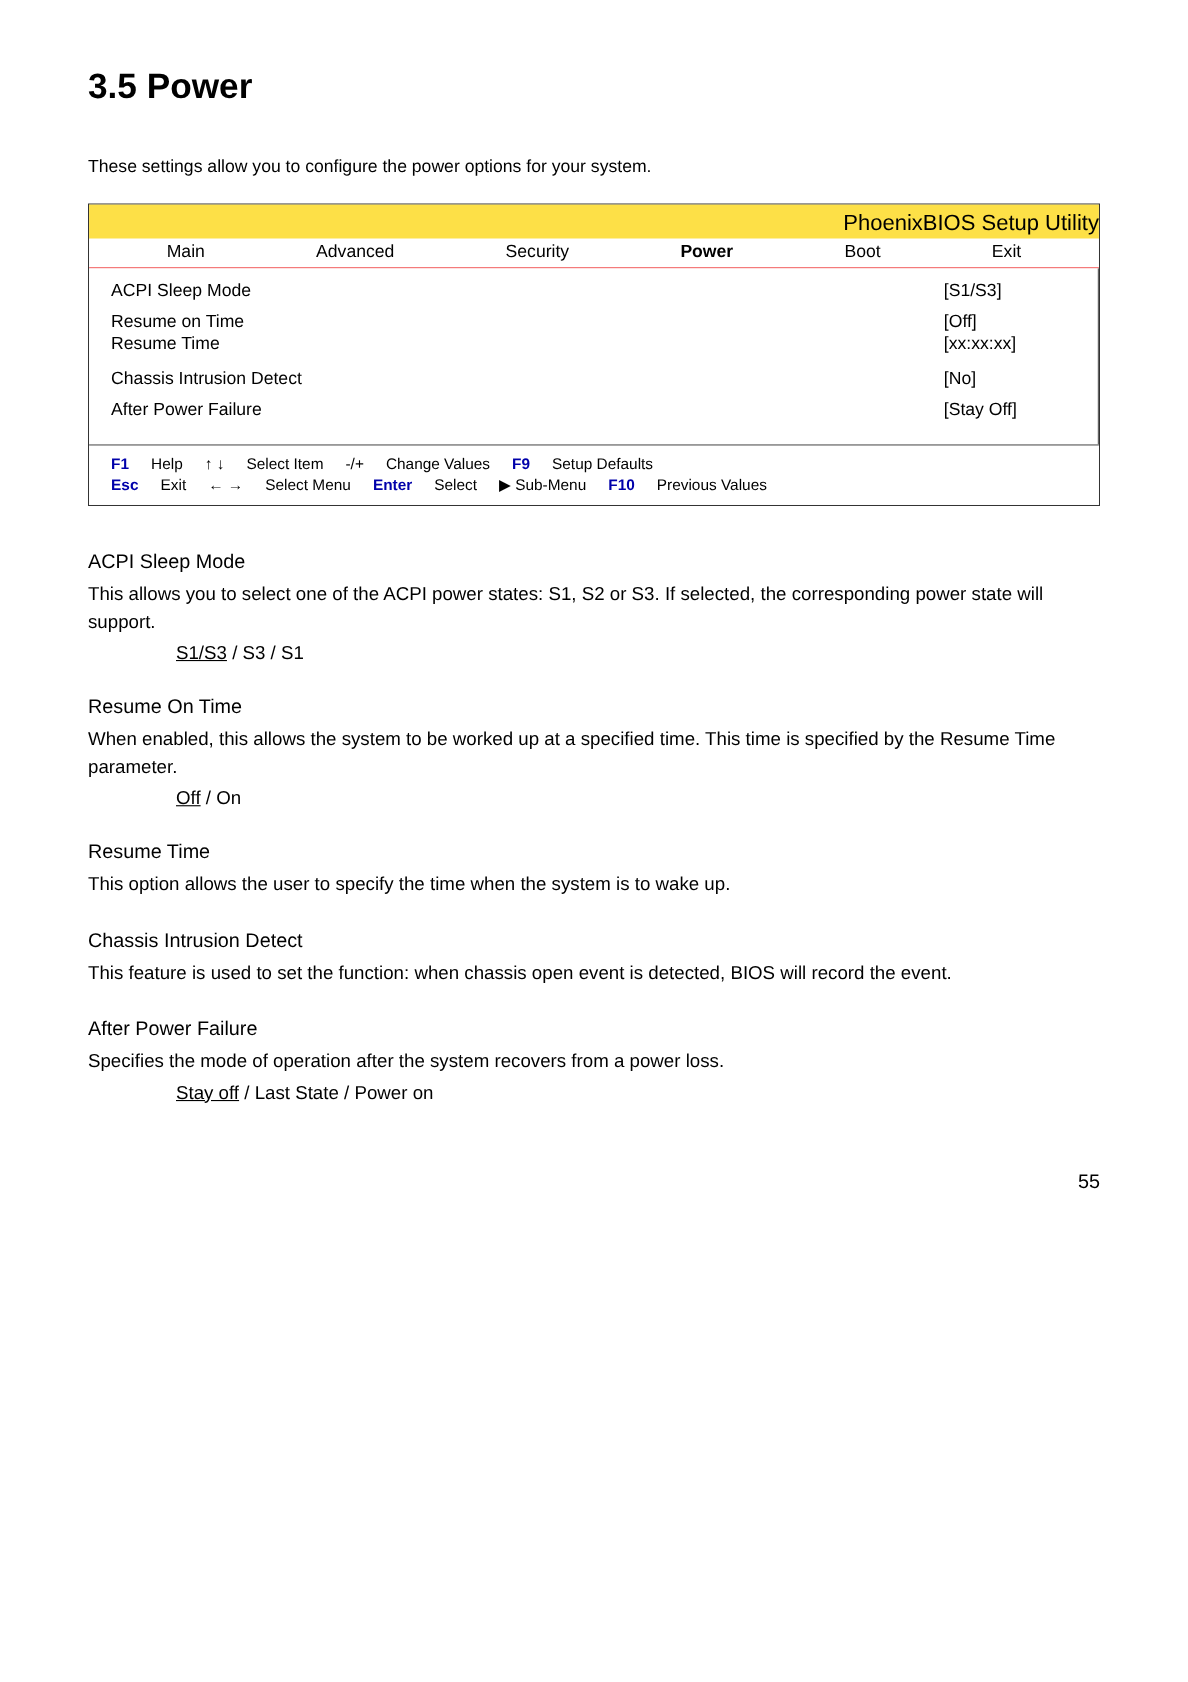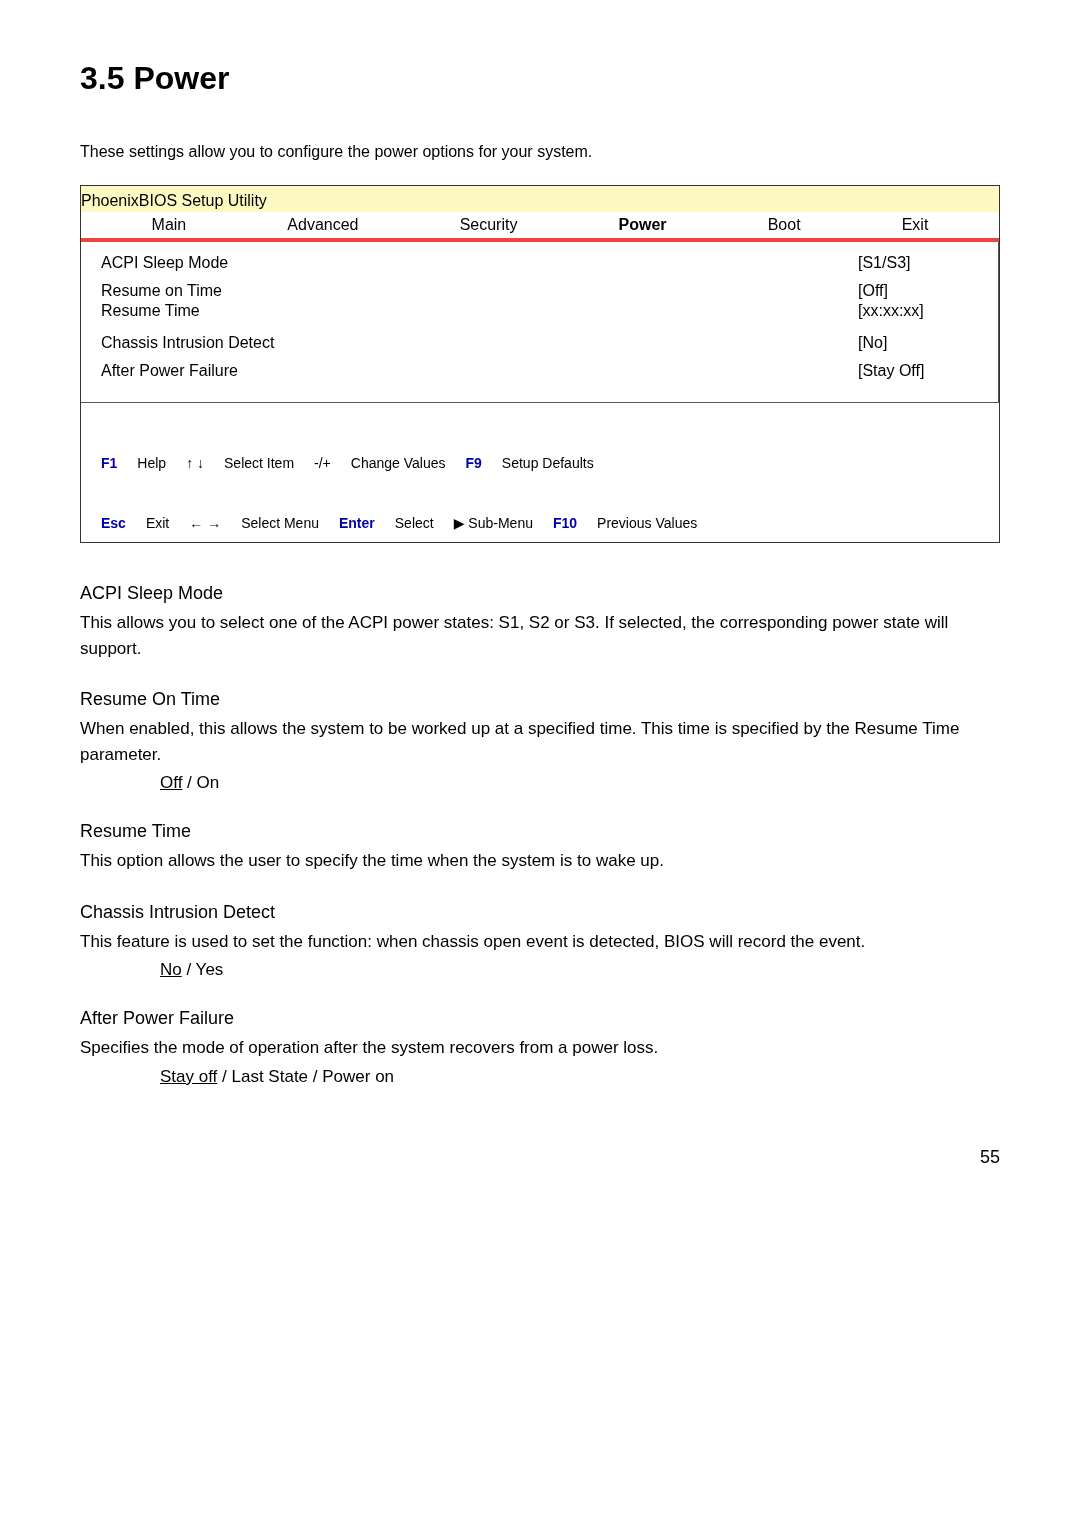--- a/index.html
+++ b/index.html
@@ -30,34 +30,34 @@
     }
 
     
     .bios-container {
       border: 1.5px solid #333;
       width: 100%;
       margin-bottom: 40px;
     }
 
     .bios-header-row {
-      text-align: left;
-      font-size: 16px;
+      text-align: right;
+      font-size: 20px;
       padding: 6px 0 2px 0;
-      background: #fef9c3;
+      background: #fde047;
     }
 
     .bios-nav-row {
       display: flex;
       justify-content: space-around;
       align-items: center;
       padding: 4px 20px;
       font-size: 16px;
       background: #fff;
-      border-bottom: 4px solid #ef4444;
+      border-bottom: 1px solid #ef4444;
     }
 
     .bios-nav-row span {
       padding: 0 8px;
     }
 
     .bios-body {
       display: flex;
       background: #fff;
     }
@@ -94,21 +94,20 @@
       padding: 8px 20px;
       font-size: 14px;
       background: #fff;
     }
 
     .bios-footer-row {
       display: flex;
       align-items: center;
       gap: 20px;
       margin-bottom: 3px;
-      margin-top: 44px;
     }
 
     .key-blue {
       color: #0000aa;
       font-weight: bold;
     }
 
     
     .section-title {
       font-size: 18px;
@@ -214,41 +213,41 @@
       <span>▶ Sub-Menu</span>
       <span class="key-blue">F10</span>
       <span>Previous Values</span>
     </div>
   </div>
 </div>
 
 <div>
   <p class="section-title">ACPI Sleep Mode</p>
   <p class="section-body">This allows you to select one of the ACPI power states: S1, S2 or S3. If selected, the corresponding power state will support.</p>
+  <p class="section-options">
+    <span class="underline">S1/S3</span><span> / S3 / S1</span>
+  </p>
 </div>
 
 <div>
   <p class="section-title">Resume On Time</p>
   <p class="section-body">When enabled, this allows the system to be worked up at a specified time. This time is specified by the Resume Time parameter.</p>
   <p class="section-options">
     <span class="underline">Off</span><span> / On</span>
   </p>
 </div>
 
 <div>
   <p class="section-title">Resume Time</p>
   <p class="section-body">This option allows the user to specify the time when the system is to wake up.</p>
 </div>
 
 <div>
   <p class="section-title">Chassis Intrusion Detect</p>
   <p class="section-body">This feature is used to set the function: when chassis open event is detected, BIOS will record the event.</p>
-  <p class="section-options">
-    <span class="underline">No</span><span> / Yes</span>
-  </p>
 </div>
 
 <div>
   <p class="section-title">After Power Failure</p>
   <p class="section-body">Specifies the mode of operation after the system recovers from a power loss.</p>
   <p class="section-options">
     <span class="underline">Stay off</span><span> / Last State / Power on</span>
   </p>
 </div>
 

